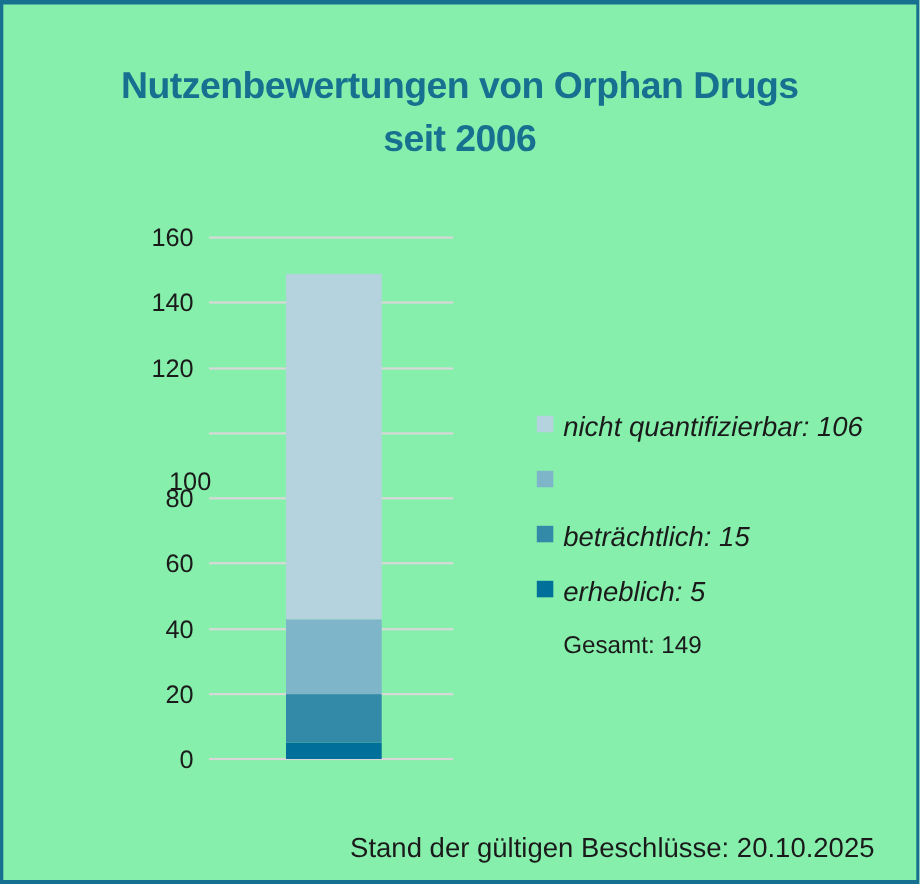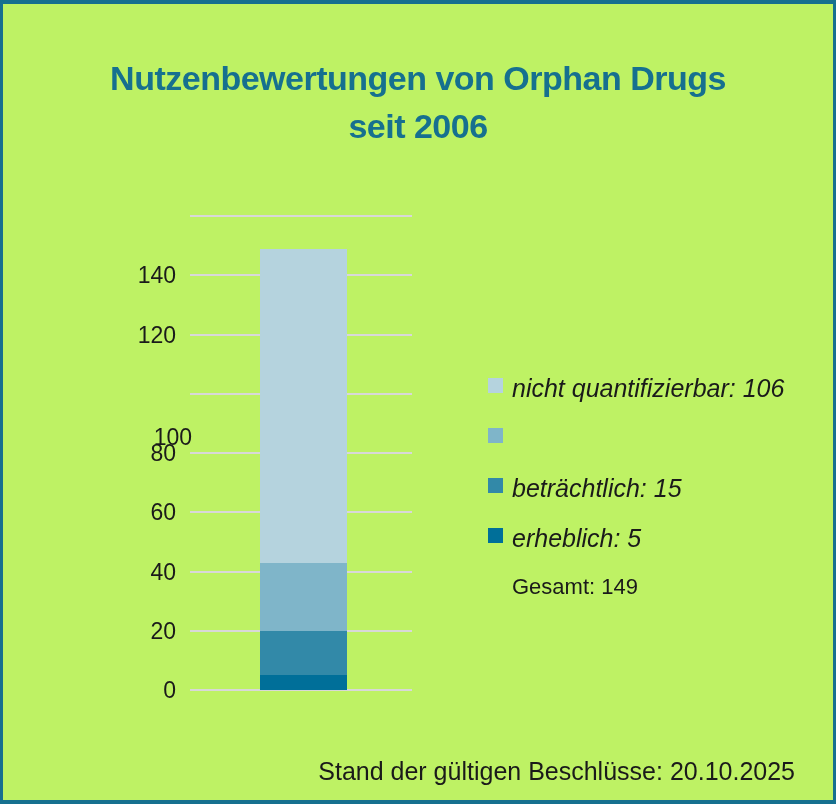--- a/index.html
+++ b/index.html
@@ -2,21 +2,21 @@
 <html><head>
 <meta charset="utf-8">
 <style>
   * { box-sizing: border-box; margin: 0; padding: 0; }
   html, body { width: 836px; height: 804px; background: #ffffff; }
   body { font-family: "Liberation Sans", sans-serif; color: #1a1a1a; }
 
   .frame {
     position: relative;
     width: 836px; height: 804px;
-    background: #bef264;
+    background: #86efac;
     border-style: solid;
     border-color: #16708f;
     border-width: 4px 3px 4px 3px;
     overflow: hidden;
   }
 
   .title {
     position: absolute;
     top: 50px; left: 0; width: 100%;
     text-align: center;
@@ -120,20 +120,21 @@
       <div class="ytick" style="left: 83px; top: 493px;">60</div>
       <div class="gridline" style="left: 187px; width: 222px; top: 448px; background: rgb(216, 216, 216);"></div>
       <div class="ytick" style="left: 83px; top: 434px;">80</div>
       <div class="gridline" style="left: 187px; width: 222px; top: 388.75px; background: rgb(216, 216, 216);"></div>
       <div class="ytick" style="left: 99px; top: 374.75px; margin-top: 43px;">100</div>
       <div class="gridline" style="left: 187px; width: 222px; top: 329.5px; background: rgb(216, 216, 216);"></div>
       <div class="ytick" style="left: 83px; top: 315.5px;">120</div>
       <div class="gridline" style="left: 187px; width: 222px; top: 270.25px; background: rgb(216, 216, 216);"></div>
       <div class="ytick" style="left: 83px; top: 256.25px;">140</div>
       <div class="gridline" style="left: 187px; width: 222px; top: 211px; background: rgb(216, 216, 216);"></div>
+      <div class="ytick" style="left: 83px; top: 197px;">160</div>
       <div class="bar-segment" style="left: 257px; width: 87px; top: 671.188px; height: 14.8125px; background: rgb(0, 111, 153);"></div>
       <div class="bar-segment" style="left: 257px; width: 87px; top: 626.75px; height: 44.4375px; background: rgb(50, 137, 168);"></div>
       <div class="bar-segment" style="left: 257px; width: 87px; top: 558.612px; height: 68.1375px; background: rgb(127, 181, 201);"></div>
       <div class="bar-segment" style="left: 257px; width: 87px; top: 244.587px; height: 314.025px; background: rgb(181, 211, 222);"></div>
     </div>
 
   <div class="legend" id="legend">
     <div class="total-line">Gesamt: 149</div>
   <div class="legend-row" style="top: 369px;">
         <span class="legend-swatch" style="background: rgb(181, 211, 222);"></span>

